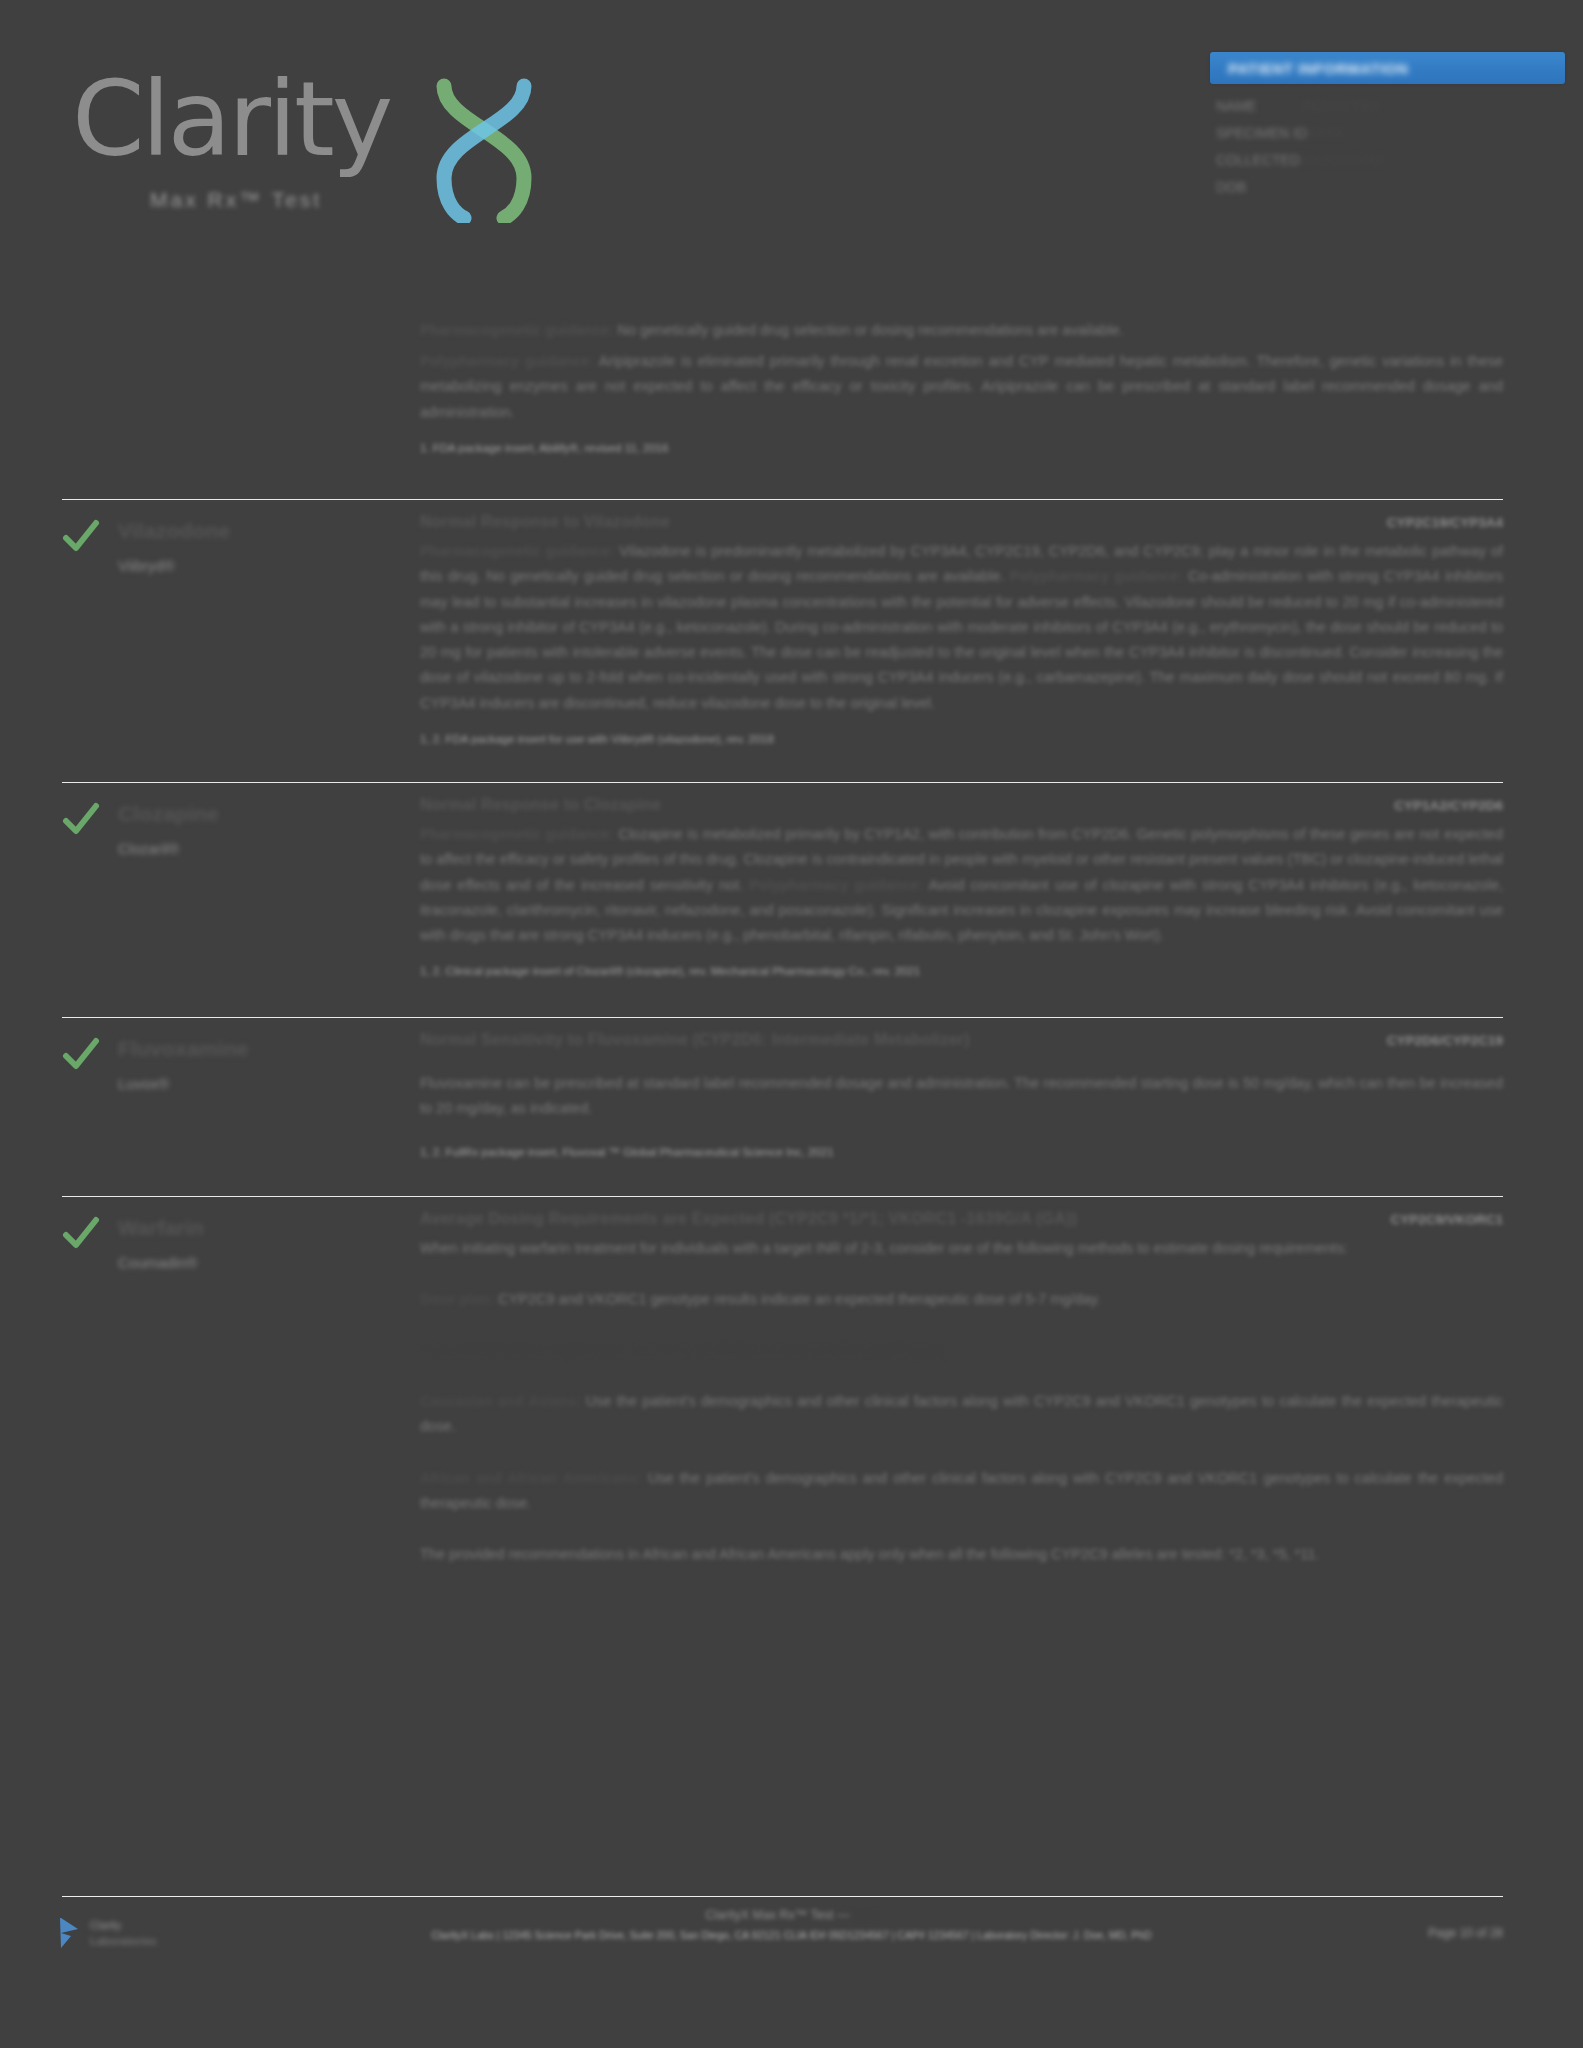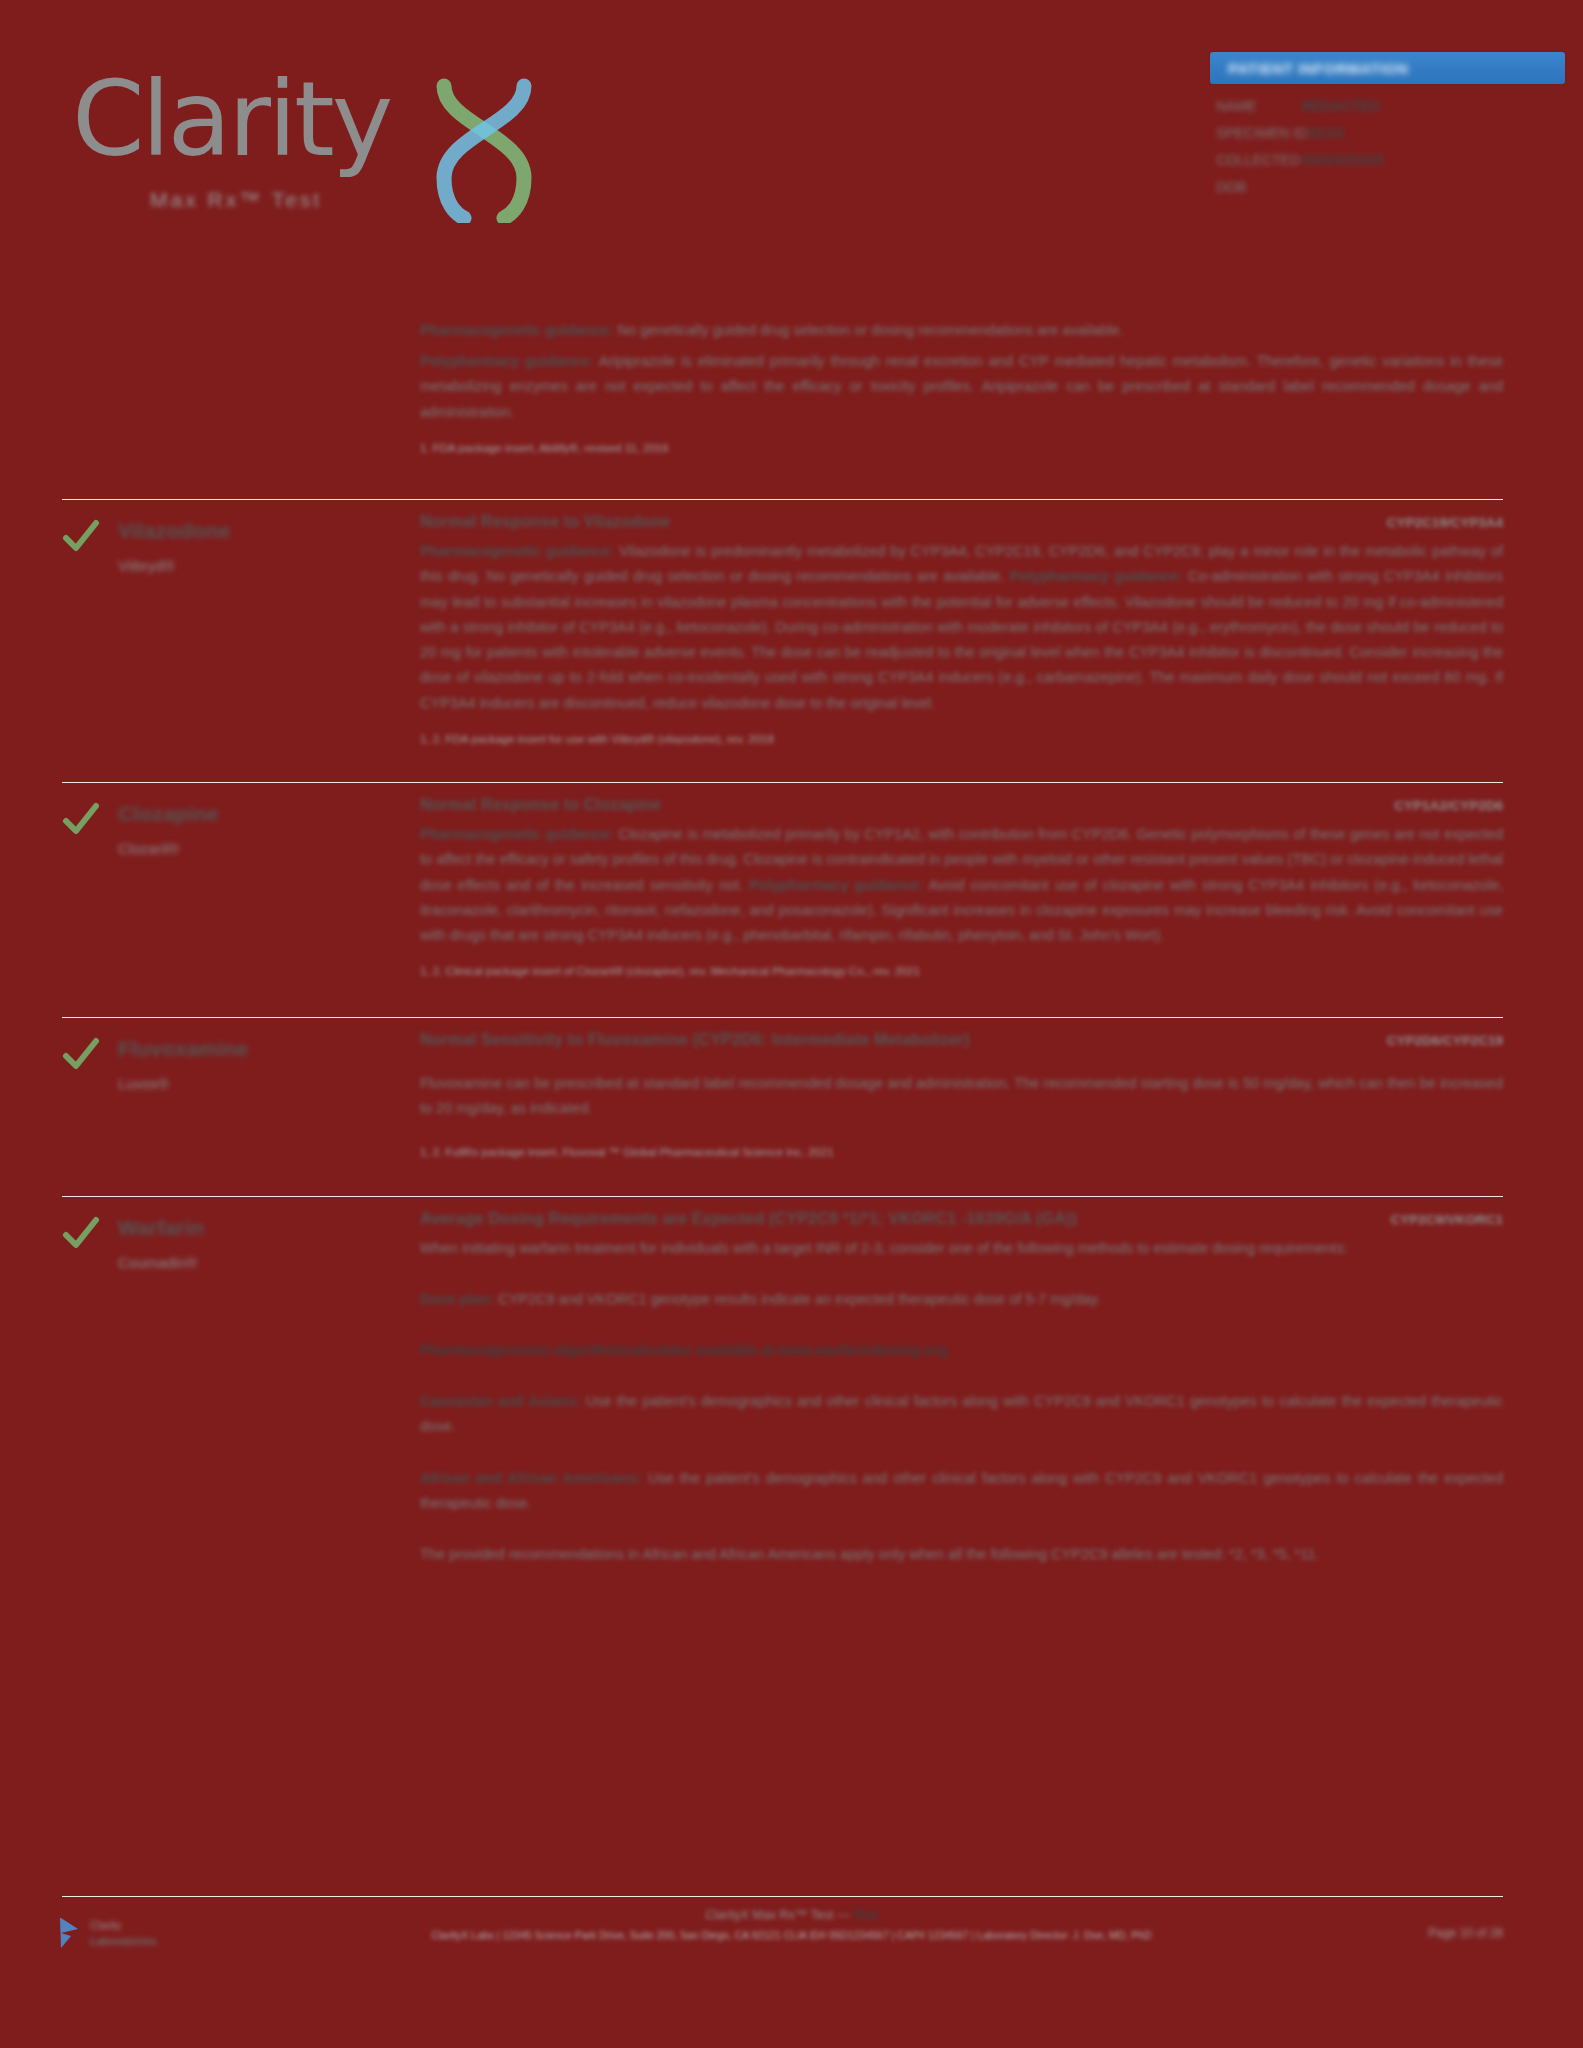--- a/index.html
+++ b/index.html
@@ -11,21 +11,21 @@
     font-family: "Liberation Sans", sans-serif;
     color: #3a3a3a;
     position: relative;
     overflow: hidden;
   }
 
   
   .page {
     position: absolute;
     inset: 0;
-    background: #7f1d1d;
+    background: #404040;
     padding: 15px;
   }
 
   
   .header {
     position: absolute;
     top: 0; left: 0; right: 0;
     height: 250px;
   }
   .logo-wrap {

